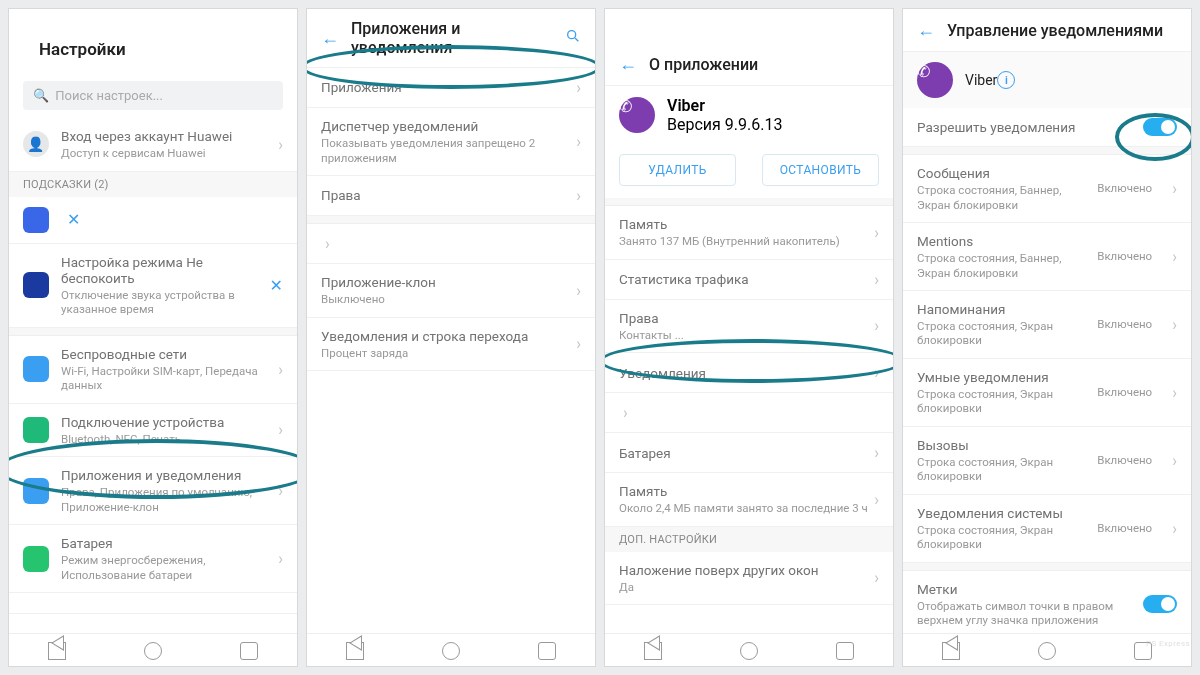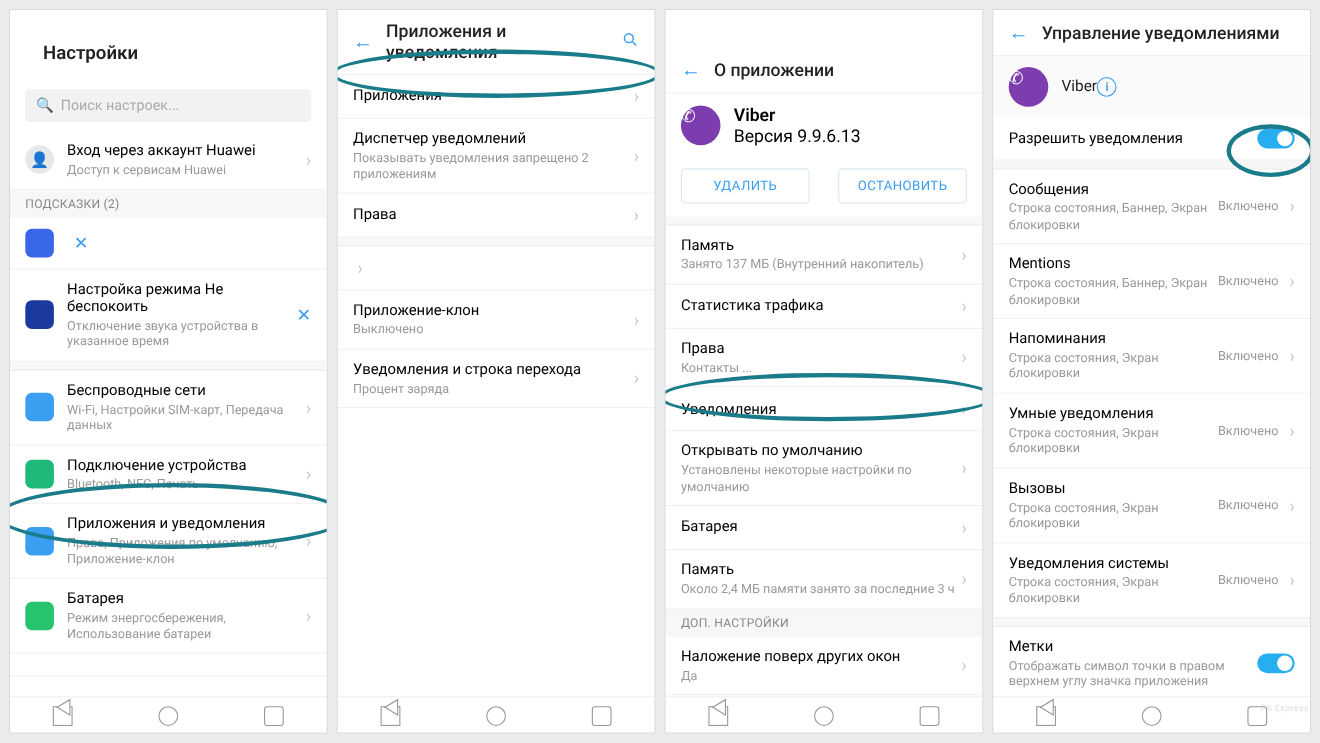--- a/index.html
+++ b/index.html
@@ -10,24 +10,24 @@
   .header { display:flex; align-items:center; padding:10px 14px; border-bottom:1px solid #f0f0f0; }
   .header .back { color:#3a9ef1; margin-right:12px; font-size:18px; }
   .header .title { font-size:16px; color:#222; font-weight:500; flex:1; }
   .header .search { color:#3a9ef1; font-size:16px; }
   .scroll { flex:1; overflow:hidden; }
   .section-label { font-size:11px; color:#888; padding:6px 14px; background:#f7f7f8; text-transform:uppercase; letter-spacing:.02em; }
   .row { display:flex; align-items:center; padding:10px 14px; border-bottom:1px solid #f0f0f0; position:relative; }
   .row .icon { width:26px; height:26px; border-radius:6px; margin-right:12px; flex:0 0 26px; display:flex; align-items:center; justify-content:center; font-size:14px; }
   .row .icon.circle { border-radius:50%; }
   .row .txt { flex:1; min-width:0; }
-  .row .t { font-size:13.5px; color:#000000; line-height:1.2; }
+  .row .t { font-size:13.5px; color:#737373; line-height:1.2; }
   .row .s { font-size:11.5px; color:#999; line-height:1.25; margin-top:2px; }
   .row .chev { color:#c5c5c5; font-size:16px; margin-left:4px; }
-  .row .status { font-size:11.5px; color:#999; margin-right:6px; }
+  .row .status { font-size:11.5px; color:#999; margin-right:16px; }
   .row .dismiss { color:#3a9ef1; font-size:16px; margin-left:6px; }
   .searchbar { background:#f1f2f4; border-radius:4px; margin:10px 14px 8px; padding:7px 10px; font-size:13px; color:#aaa; display:flex; align-items:center; gap:6px; }
   .page-title { font-size:17px; font-weight:600; color:#222; padding:30px 14px 12px;margin-left:16px; }
   .btn-row { display:flex; gap:26px; padding:10px 14px 12px; }
   .btn { flex:1; border:1px solid #d8e8f0; color:#3a9ef1; padding:8px 0; text-align:center; border-radius:4px; font-size:12px; letter-spacing:.03em; }
   .navbar { display:flex; justify-content:space-around; align-items:center; padding:8px 0 6px; border-top:1px solid #eee; }
   .navbar span { width:18px; height:18px; display:inline-block; border:1.5px solid #999; }
   .nav-tri { border:none; width:0; height:0; border-top:9px solid transparent; border-bottom:9px solid transparent; border-right:15px solid transparent; border-right-color:transparent; position:relative; }
   .nav-tri::before{ content:""; position:absolute; left:2px; top:-8px; width:0; height:0; border-top:8px solid transparent; border-bottom:8px solid transparent; border-right:13px solid #999; }
   .nav-tri::after{ content:""; position:absolute; left:4px; top:-6px; width:0; height:0; border-top:6px solid transparent; border-bottom:6px solid transparent; border-right:10px solid #fff; }
@@ -224,24 +224,20 @@
           </div>
           <span class="chev">›</span>
         </div>
     <div class="row">
           <div class="txt">
             <div class="t">Уведомления</div>
           </div>
           <span class="chev">›</span>
         </div>
     <div class="row">
-          <div class="txt">
-            <div class="t">Открывать по умолчанию</div>
-            <div class="s">Установлены некоторые настройки по умолчанию</div>
-          </div>
           <span class="chev">›</span>
         </div>
     <div class="row">
           <div class="txt">
             <div class="t">Батарея</div>
           </div>
           <span class="chev">›</span>
         </div>
     <div class="row">
           <div class="txt">

